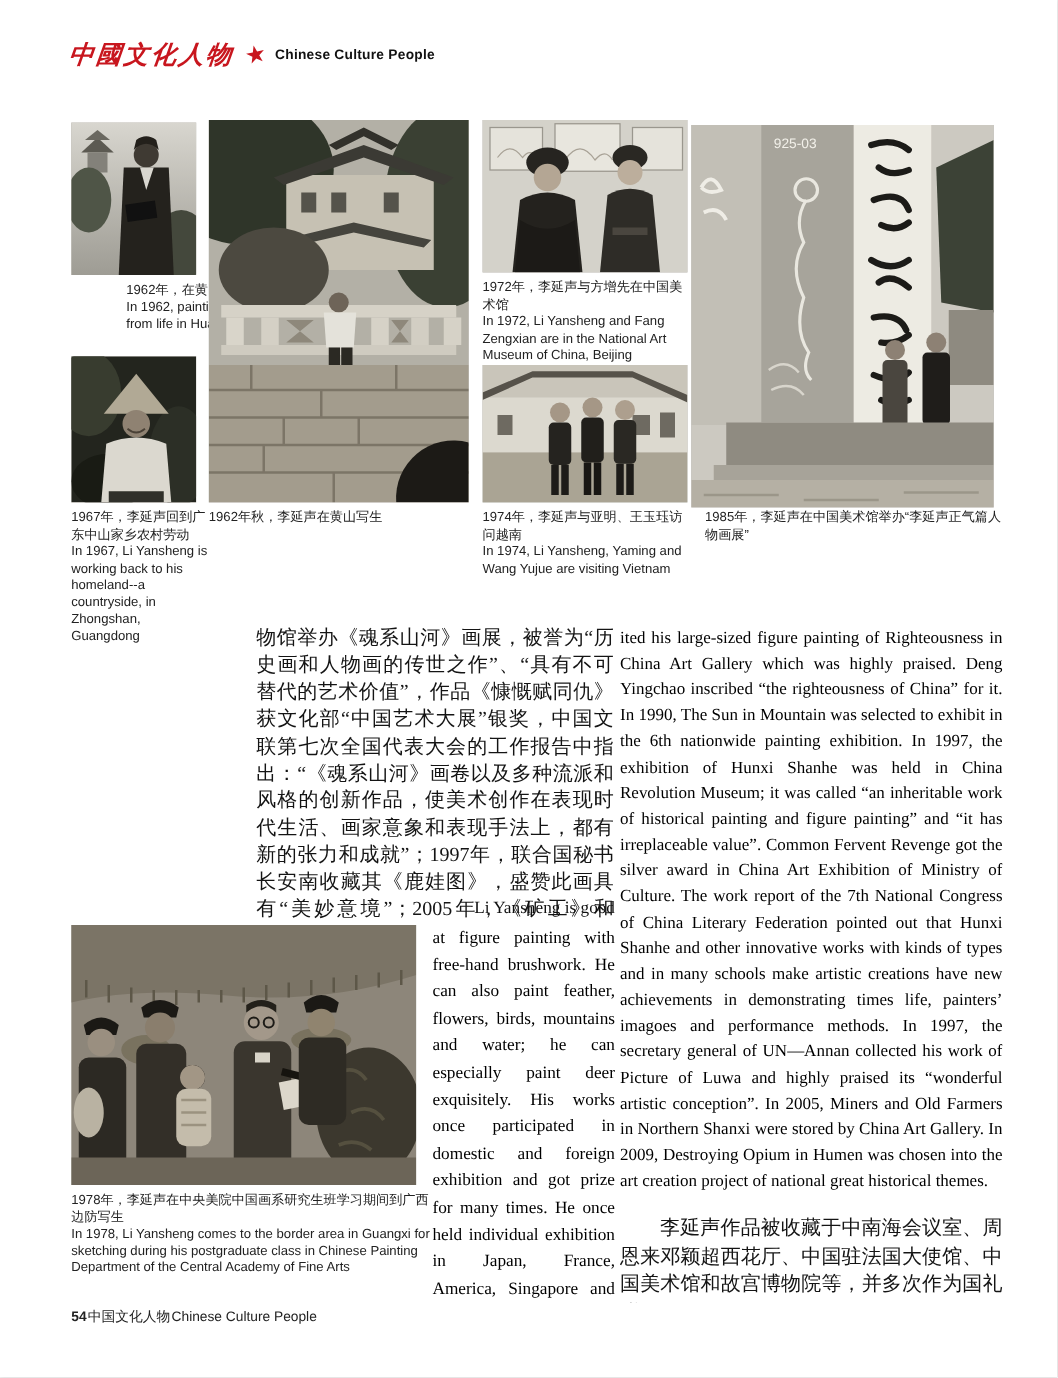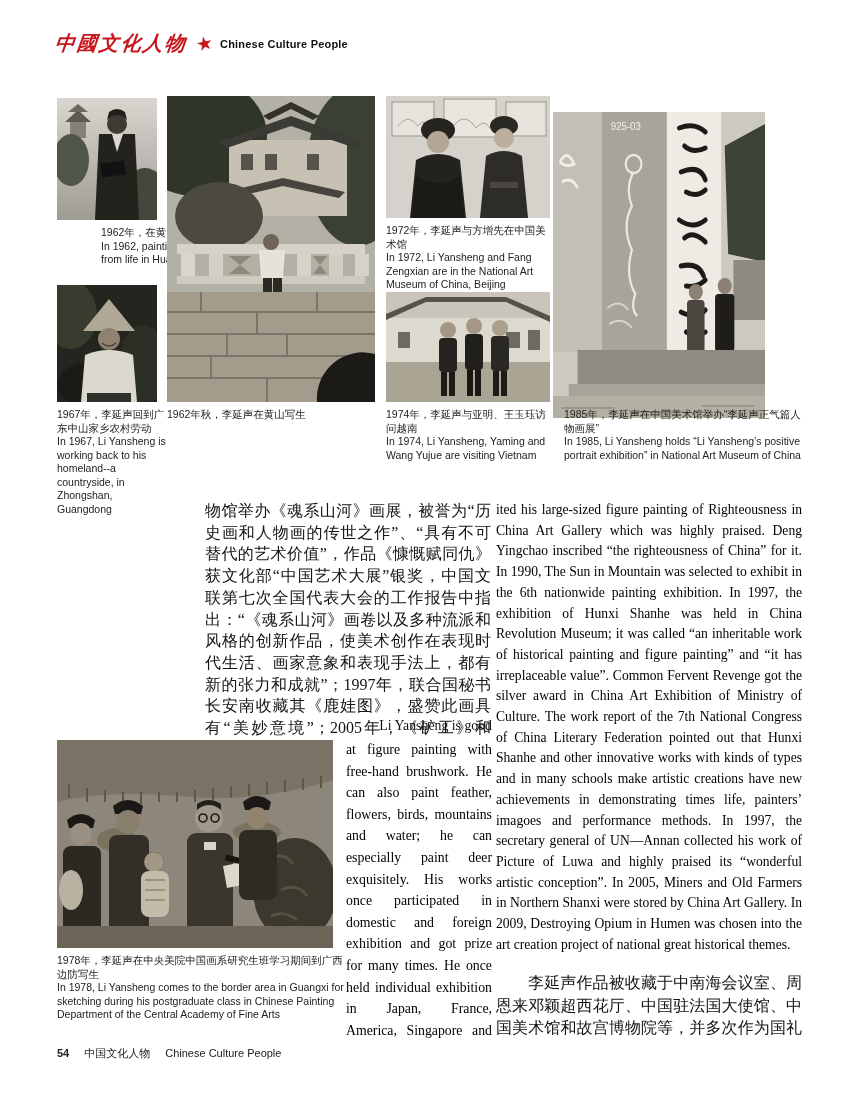--- a/index.html
+++ b/index.html
@@ -28,21 +28,21 @@
     font-size:16px;line-height:21.7px;text-align:justify;color:#141414;overflow:hidden;}
   .en-serif{position:absolute;font-family:"Liberation Serif","DejaVu Serif",serif;
     color:#000000;text-align:justify;overflow:hidden;}
   .en-first-line{position:absolute;font-family:"Liberation Serif","DejaVu Serif",serif;
     color:#101010;text-align:right;}
   .col-center{font-size:13.8px;line-height:21.6px;font-family:Liberation Serif, serif;}
   .col-right{font-size:13.6px;line-height:20.7px;}
   .cn-indent{text-indent:2em;}
   
   .footer{position:absolute;left:57px;top:1046px;font-size:11px;color:#222;
-    display:flex;align-items:baseline;gap:15px;}
+    display:flex;align-items:baseline;gap:1px;}
   .footer .num{font-weight:bold;}
 </style>
 </head>
 <body>
 
 <div class="page">
 
   <div class="masthead">
     <span class="logo-cn">中國文化人物</span>
     <span class="logo-star">★</span>
@@ -173,21 +173,21 @@
       <rect x="105" y="44" width="18" height="35" rx="4" fill="#2a2823"></rect>
       <rect x="107" y="79" width="6" height="25" fill="#1d1b18"></rect>
         <rect x="115" y="79" width="6" height="25" fill="#1d1b18"></rect>
     </svg>
   </div>
   <div class="cap" style="left:386px;top:408px;width:170px;">
     <span class="cn">1974年，李延声与亚明、王玉珏访问越南</span>
     <span class="en">In 1974, Li Yansheng, Yaming and Wang Yujue are visiting Vietnam</span>
   </div>
 
-  <div class="photo" style="left:553px;top:112px;width:212px;height:306px;text-align:center;">
+  <div class="photo" style="left:553px;top:100px;width:242px;height:306px;text-align:center;">
     <svg viewBox="0 0 242 306" preserveAspectRatio="none">
       <rect width="242" height="306" fill="#ccc9c1"></rect>
       <rect x="0" y="0" width="56" height="240" fill="#c2bfb6"></rect>
       <path d="M8 50 q8 -14 16 2 q-10 4 -16 -2 M10 70 q12 -6 18 6" stroke="#efede6" stroke-width="3" fill="none"></path>
       <rect x="56" y="0" width="74" height="238" fill="#a7a49b"></rect>
       <text x="66" y="18" font-size="11" fill="#f2f0e9" font-family="Liberation Sans, sans-serif">925-03</text>
       <path d="M92 60 q-10 16 -2 34 q-12 20 0 44 q-8 26 4 44 q-6 14 2 22" stroke="#e9e7df" stroke-width="2.5" fill="none"></path>
       <circle cx="92" cy="52" r="9" fill="none" stroke="#e9e7df" stroke-width="2.5"></circle>
       <path d="M62 196 q14 -10 24 2 M64 212 q16 -8 26 4" stroke="#d8d5cc" stroke-width="2" fill="none"></path>
       <rect x="130" y="0" width="62" height="262" fill="#edebe3"></rect>
@@ -210,21 +210,20 @@
       <rect x="188" y="240" width="7" height="38" fill="#16140f"></rect>
         <rect x="197" y="240" width="7" height="38" fill="#16140f"></rect>
       <rect x="28" y="238" width="214" height="34" fill="#8f8b81"></rect>
       <rect x="18" y="272" width="224" height="12" fill="#a7a399"></rect>
       <rect x="0" y="284" width="242" height="22" fill="#b5b0a4"></rect>
       <path d="M10 296 H70 M90 300 H150 M170 294 H230" stroke="#9b9689" stroke-width="2"></path>
     </svg>
   </div>
   <div class="cap" style="left:564px;top:408px;width:246px;">
     <span class="cn">1985年，李延声在中国美术馆举办“李延声正气篇人物画展”</span>
-    <span class="en">In 1985, Li Yansheng holds “Li Yansheng’s positive portrait exhibition” in National Art Museum of China</span>
   </div>
 
   <div class="photo" style="left:57px;top:740px;width:276px;height:208px;">
     <svg viewBox="0 0 276 208" preserveAspectRatio="none">
       <rect width="276" height="208" fill="#8d867a"></rect>
       <path d="M0 0 H276 V40 Q200 64 120 56 Q50 50 0 62 Z" fill="#7b7466"></path>
       <g stroke="#5d5748" stroke-width="2">
         <path d="M12 44 v14 M30 48 v14 M48 50 v12 M66 52 v12 M84 52 v12 M102 52 v10 M120 52 v10 M138 50 v12 M156 48 v12 M174 46 v12 M192 44 v12 M210 42 v12 M228 40 v12 M246 38 v12 M264 36 v12"></path>
       </g>
       <ellipse cx="60" cy="100" rx="20" ry="12" fill="#79725f"></ellipse>

